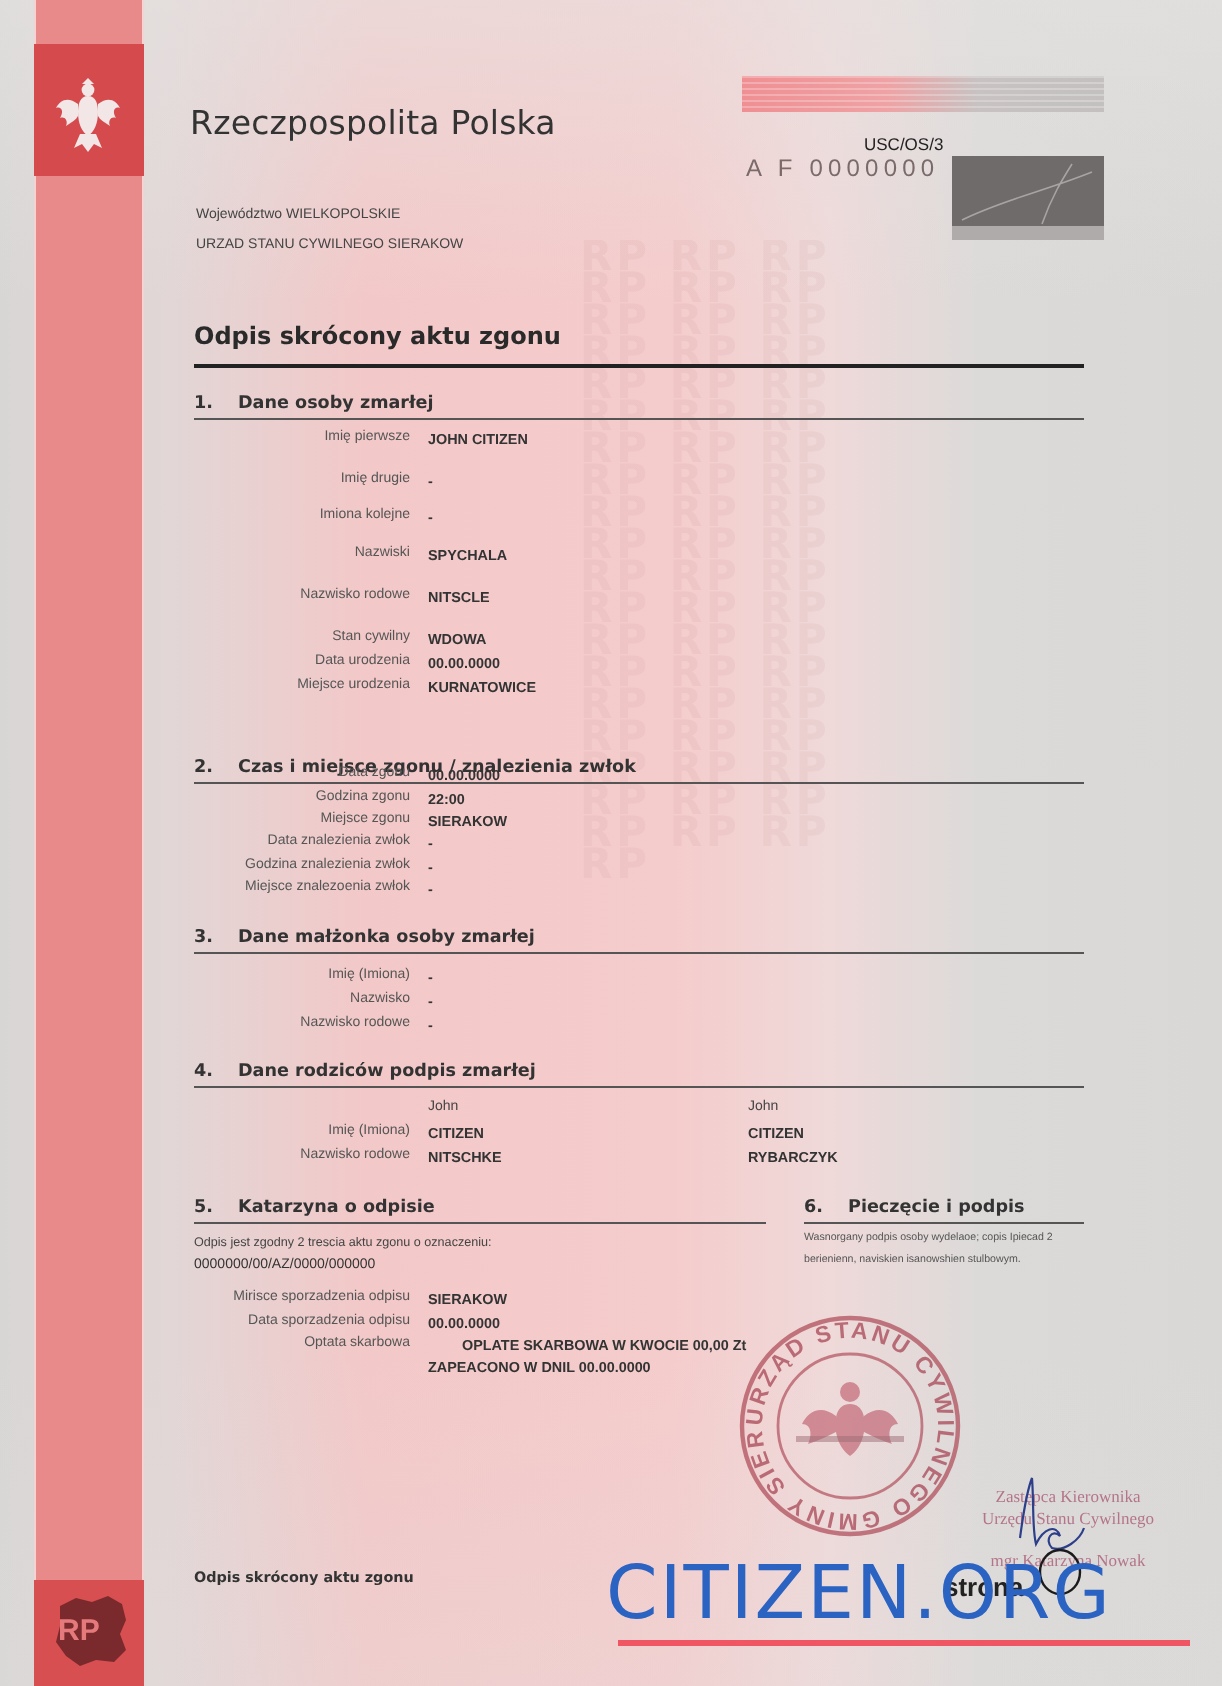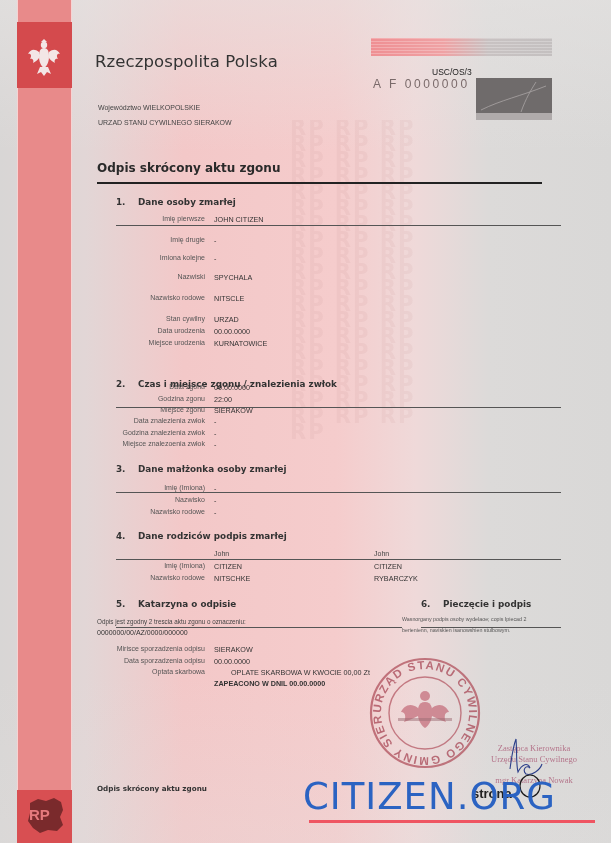--- a/index.html
+++ b/index.html
@@ -53,28 +53,28 @@
 
   .doc-title {
     position: absolute; left: 97px; top: 161px;
     font-family: "DejaVu Sans", sans-serif; font-size: 12px; font-weight: bold; color: #2a2a2a;
   }
   .rule-thick { position: absolute; left: 97px; top: 182px; width: 445px; height: 2px; background: #222; }
 
   .section-head {
     position: absolute; left: 97px; width: 445px;
     font-family: "DejaVu Sans", sans-serif; font-size: 8.8px; font-weight: bold; color: #333;
-    border-bottom: 1px solid #555; padding-bottom: 18px; margin-left: 19px;
+    border-bottom: 1px solid #555; padding-bottom: 2px;
   }
   .section-head .num { display: inline-block; width: 22px; }
   .section-head.half { width: 140px; }
 
   .row { position: absolute; font-size: 7px; }
   .row .lbl { position: absolute; right: 0; color: #555; white-space: nowrap; }
-  .row .val { position: absolute; left: 9px; color: #333; font-weight: normal; white-space: nowrap; font-size: 7.2px; }
+  .row .val { position: absolute; left: 9px; color: #333; font-weight: bold; white-space: nowrap; font-size: 7.2px; }
 
   .plain { position: absolute; font-size: 6.3px; color: #444; white-space: nowrap; }
   .plain.bold { font-weight: bold; color: #333; font-size: 7.2px; }
   .sig-note { position: absolute; left: 402px; width: 150px; font-size: 5.3px; color: #555; line-height: 11px; }
 
   .stamp { position: absolute; left: 368px; top: 656px; width: 114px; height: 114px; }
   .signer {
     position: absolute; left: 479px; width: 110px; text-align: center;
     font-family: "Liberation Serif", serif; color: #b4748a; font-size: 8.5px;
   }
@@ -157,21 +157,21 @@
 <div class="row" style="left:0;top:273px;width:205px">
     <span class="lbl">Nazwiski</span>
     <span class="val" style="left:214px">SPYCHALA</span>
   </div>
 <div class="row" style="left:0;top:294px;width:205px">
     <span class="lbl">Nazwisko rodowe</span>
     <span class="val" style="left:214px">NITSCLE</span>
   </div>
 <div class="row" style="left:0;top:315px;width:205px">
     <span class="lbl">Stan cywilny</span>
-    <span class="val" style="left:214px">URZAD</span>
+    <span class="val" style="left:214px">WDOWA</span>
   </div>
 <div class="row" style="left:0;top:327px;width:205px">
     <span class="lbl">Data urodzenia</span>
     <span class="val" style="left:214px">00.00.0000</span>
   </div>
 <div class="row" style="left:0;top:339px;width:205px">
     <span class="lbl">Miejsce urodzenia</span>
     <span class="val" style="left:214px">KURNATOWICE</span>
   </div>
 

